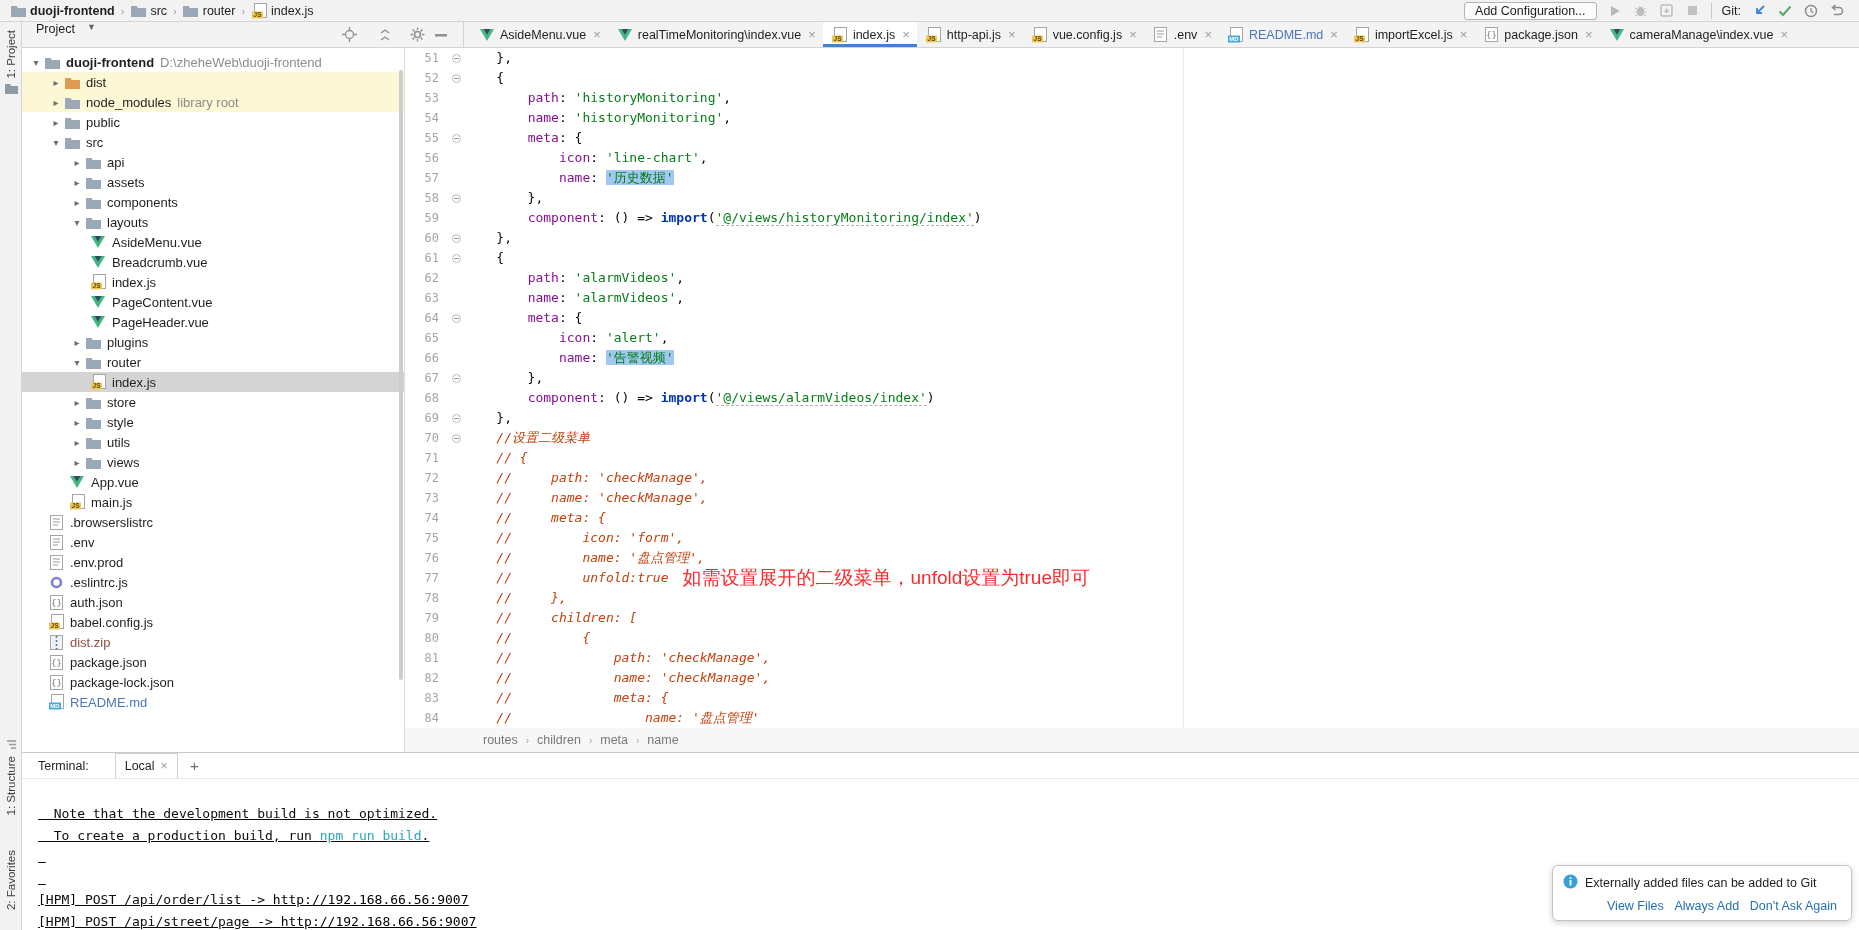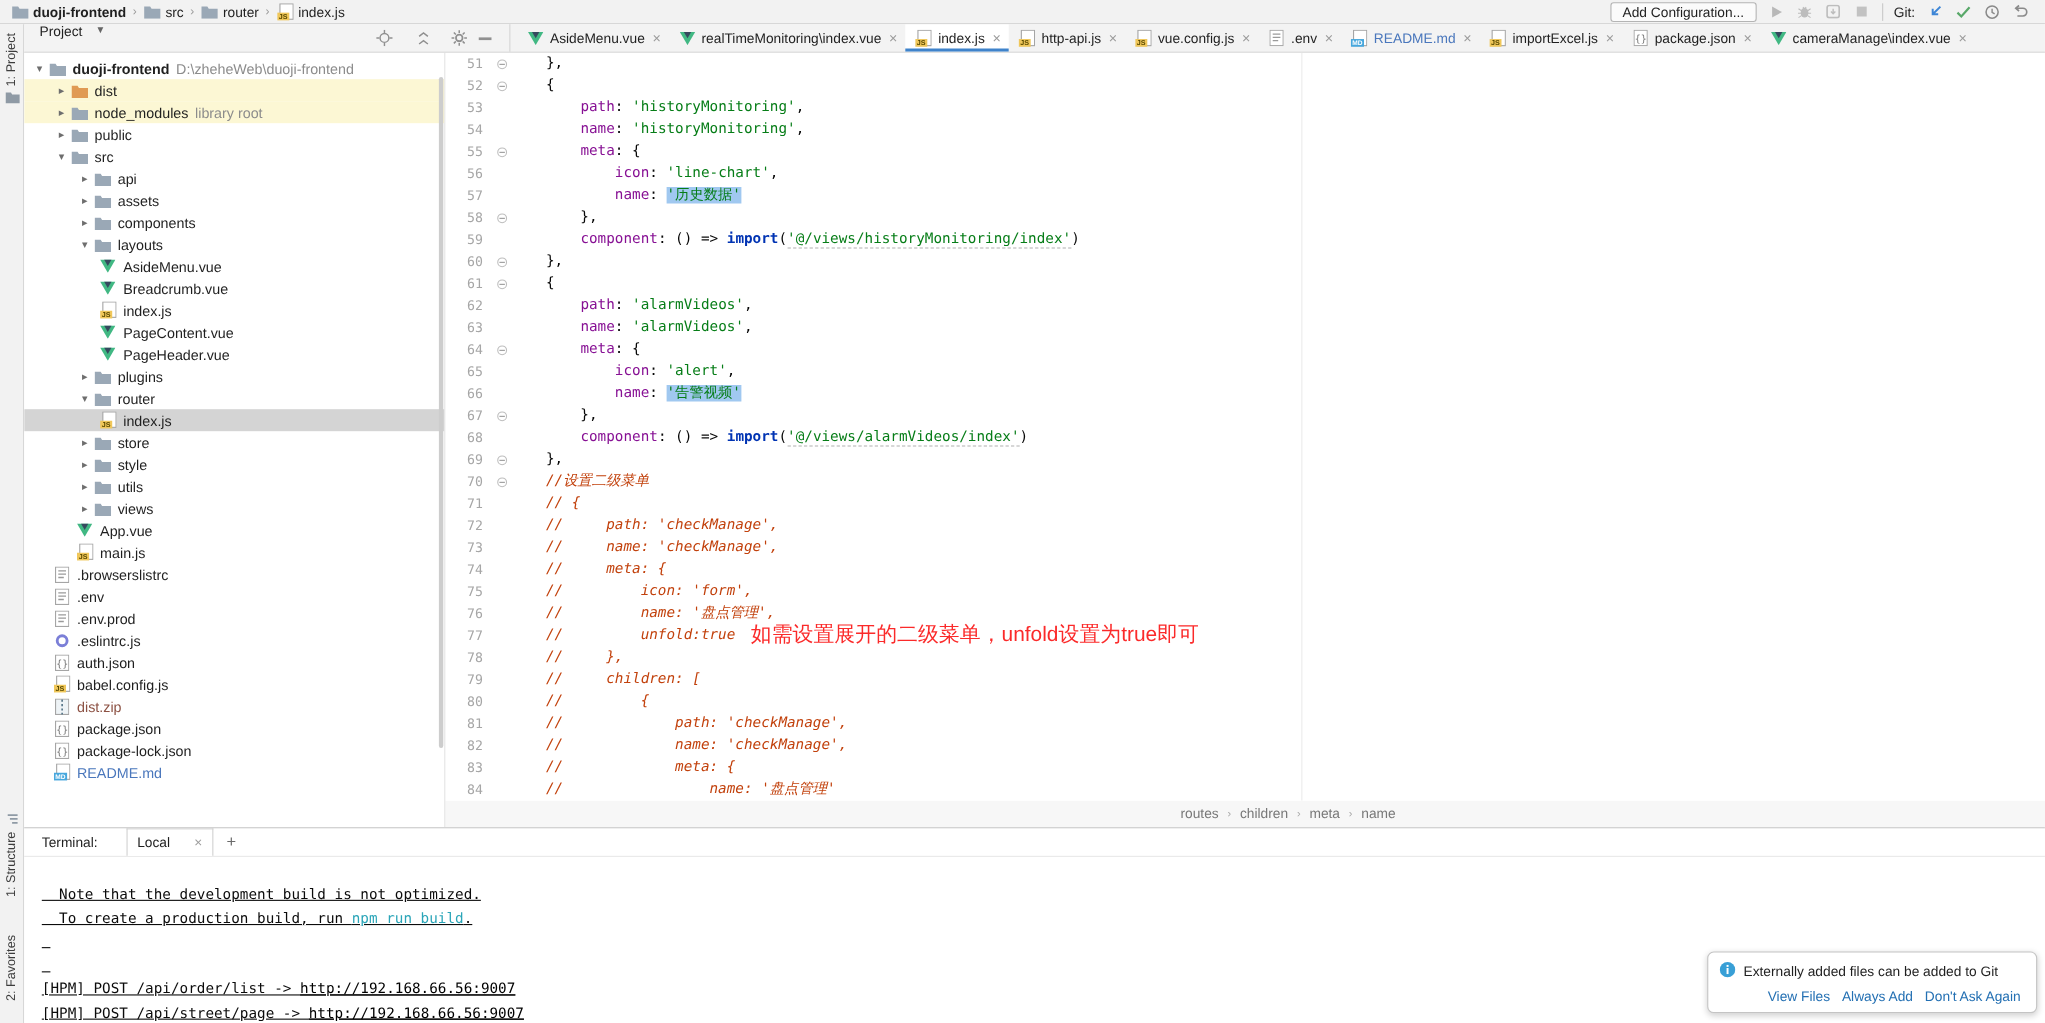--- a/index.html
+++ b/index.html
@@ -70,29 +70,29 @@
   .ss { color:#067d17; }
   .su { color:#067d17; border-bottom:1px dashed #b0b0b0; }
   .sw { color:#0033b3; font-weight:bold; }
   .sc { color:#c2410c; font-style:italic; }
   .sh { color:#067d17; background:#a0c8f0; }
   .ann { font-family:"Liberation Sans", sans-serif; font-size:19px; color:#fb2a2a;
     margin-left:14px; display:inline-block; line-height:20px; vertical-align:top; font-style:normal; }
 
   
   #ebc { position:absolute; left:405px; top:728px; width:1454px; height:24px; background:#f7f7f7;
-    display:flex; align-items:center; padding-left:78px; gap:8px; font-size:12.5px; color:#787878;justify-content:center; }
+    display:flex; align-items:center; padding-left:78px; gap:8px; font-size:12.5px; color:#787878; }
   #ebc .sep { color:#a8a8a8; font-size:10px; }
 
   
   #terminal { position:absolute; left:22px; top:752px; width:1837px; height:178px;
     background:#fff; border-top:1px solid #c9c9c9; }
   #thead { height:26px; display:flex; align-items:center; padding-left:16px; border-bottom:1px solid #e8e8e8; }
   #tlabel { font-size:12.5px; }
-  .ttab { display:flex; align-items:center; gap:22px; margin-left:26px; height:25px; padding:0 9px;
+  .ttab { display:flex; align-items:center; gap:6px; margin-left:26px; height:25px; padding:0 9px;
     background:#fff; border:1px solid #d1d1d1; border-bottom:none; font-size:12.5px;justify-content:center; }
   .ttab .x { color:#9b9b9b; }
   .tplus { margin-left:12px; color:#6a6a6a; font-size:15px; }
   #tbody { padding:24px 0 0 16px; }
   .tl { font-family:"DejaVu Sans Mono", monospace; font-size:13px; line-height:21.5px; white-space:pre; color:#0b0b0b;text-decoration:underline; }
   .tcy { color:#2aa5b8; }
   .tln { color:#000000; text-decoration:underline; cursor:pointer; }
 
   
   #notif { position:absolute; right:7px; bottom:9px; width:300px; background:#fff;

